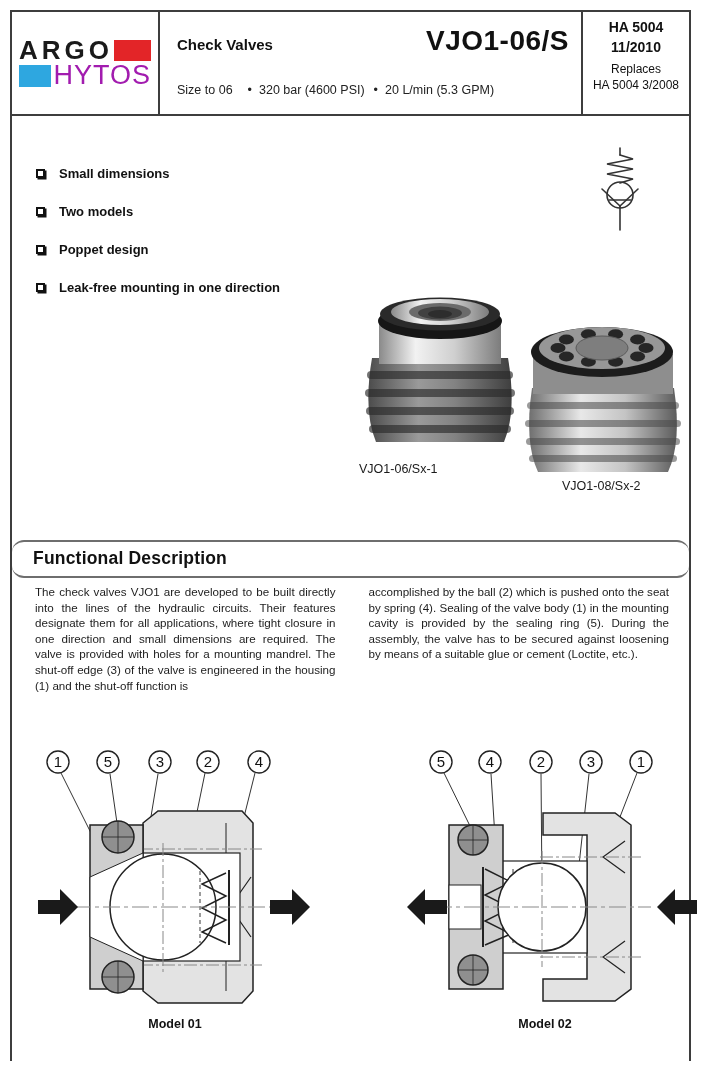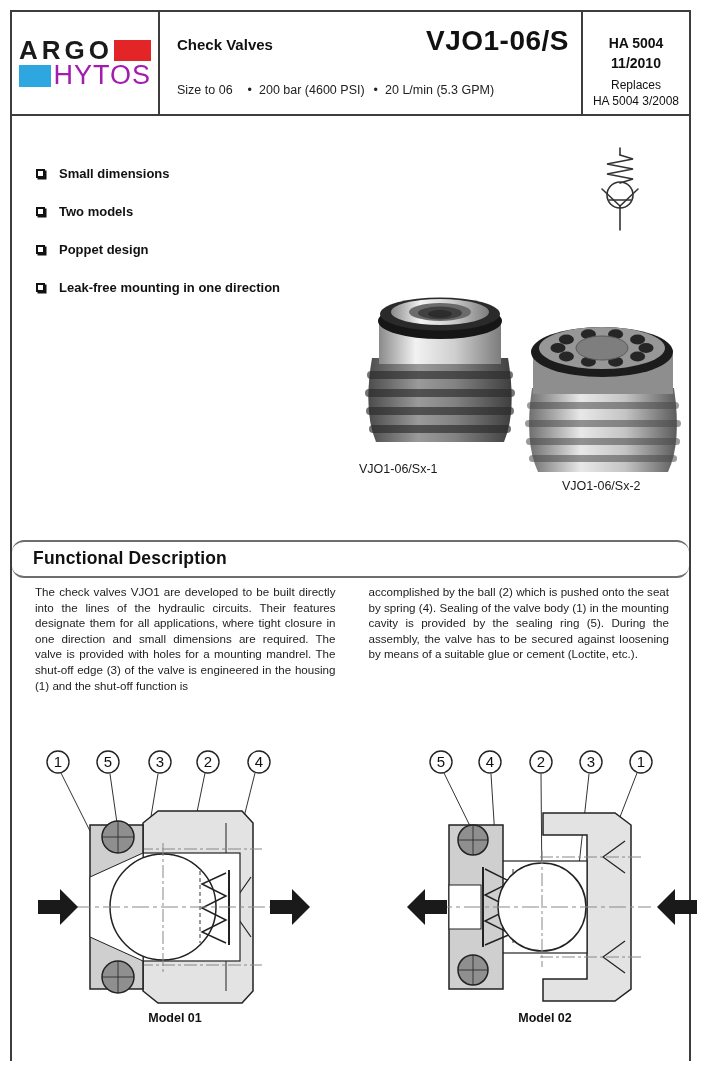--- a/index.html
+++ b/index.html
@@ -4,21 +4,21 @@
 <style>
   * { margin:0; padding:0; box-sizing:border-box; }
   body { background:#ffffff; font-family:"Liberation Sans", sans-serif; color:#111; }
   .page { position:relative; width:703px; height:1061px; background:#fff; overflow:hidden; }
   .frame { position:absolute; left:10px; top:10px; width:681px; height:1054px; border:2px solid #3d3d3d; background:#fff; }
 
   
   .hdr { position:absolute; left:0; top:0; width:100%; height:104px; border-bottom:2px solid #3d3d3d; display:flex; }
   .hdr-left { width:148px; border-right:2px solid #3d3d3d; display:flex; align-items:center; justify-content:center; }
   .hdr-mid { flex:1; position:relative; }
-  .hdr-right { width:108px; border-left:2px solid #3d3d3d; text-align:center; padding-top:21px; }
+  .hdr-right { width:108px; border-left:2px solid #3d3d3d; text-align:center; padding-top:5px; }
 
   .logo-lg { width:132px; }
   .logo-row { display:flex; align-items:center; }
   .logo-argo { font-weight:bold; font-size:26px; letter-spacing:4px; color:#1a1a1a; line-height:24px; }
   .logo-red { width:45px; height:21px; margin-left:1px; }
   .logo-row2 { display:flex; align-items:center; margin-top:1px; }
   .logo-blue { width:33px; height:22px; margin-right:2px; }
   .logo-hytos { font-weight:normal; font-size:27px; letter-spacing:1px; color:#a21caf; line-height:25px; }
 
   .doc-title { position:absolute; left:17px; top:24px; font-weight:bold; font-size:15px; }
@@ -44,21 +44,21 @@
   .pl2 { left:550px; top:467px; }
 
   
   .fd-head { position:absolute; left:0; top:528px; width:100%; border-top:2.5px solid #6e6e6e; border-bottom:2px solid #6e6e6e; padding:6px 0 7px 21px; font-weight:bold; font-size:17.5px; letter-spacing:0.2px;border-radius:12px; }
   .fd-cols { position:absolute; left:23px; top:572px; width:634px; display:flex; gap:33px; }
   .fd-col { width:306px; font-size:11.6px; line-height:15.6px; text-align:justify; color:#1c1c1c; }
 
   
   .fig1 { position:absolute; left:18px; top:733px; width:320px; }
   .fig2 { position:absolute; left:373px; top:733px; width:320px; }
-  .fig-label { text-align:center; font-weight:bold; font-size:12.5px; }
+  .fig-label { text-align:center; font-weight:bold; font-size:12.5px; margin-top:6px; }
   .fig1 .fig-label { margin-right:30px; }
 
   
   .footer { position:absolute; left:0; top:1066px; width:703px; display:flex; justify-content:flex-end; align-items:center; gap:13px; padding-right:9px; }
   .logo-sm .logo-argo { font-size:7.5px; letter-spacing:1px; line-height:7px; }
   .logo-sm .logo-red { width:13px; height:6px; margin-left:1px; }
   .logo-sm .logo-blue { width:10px; height:6px; margin-right:1px; }
   .logo-sm .logo-hytos { font-size:7.5px; letter-spacing:0.5px; line-height:7px; }
   .logo-sm .logo-row2 { margin-top:0; }
   .page-num { font-size:12.5px; color:#222; }
@@ -81,21 +81,21 @@
           <div class="logo-row2">
             <span class="logo-blue" style="background: rgb(46, 167, 224);"></span>
             <span class="logo-hytos">HYTOS</span>
           </div>
         </div>
       </div>
       <div class="hdr-mid">
         <div class="doc-title">Check Valves</div>
         <div class="doc-model">VJO1-06/S</div>
         <div class="doc-specs">
-          <span>Size to 06</span><span class="spec-sep first">•</span><span>200 bar (4600 PSI)</span><span class="spec-sep">•</span><span>20 L/min (5.3 GPM)</span>
+          <span>Size to 06</span><span class="spec-sep first">•</span><span>320 bar (4600 PSI)</span><span class="spec-sep">•</span><span>20 L/min (5.3 GPM)</span>
         </div>
       </div>
       <div class="hdr-right">
         <div class="doc-num">
           <div>HA 5004</div>
           <div>11/2010</div>
         </div>
         <div class="doc-repl">
           <div>Replaces</div>
           <div>HA 5004 3/2008</div>
@@ -193,21 +193,21 @@
         <ellipse cx="42" cy="46" rx="7.5" ry="5"></ellipse>
         <ellipse cx="50.4" cy="37.5" rx="7.5" ry="5"></ellipse>
         <ellipse cx="72.4" cy="32.2" rx="7.5" ry="5"></ellipse>
         <ellipse cx="99.6" cy="32.2" rx="7.5" ry="5"></ellipse>
         <ellipse cx="121.6" cy="37.5" rx="7.5" ry="5"></ellipse>
       </g>
       <ellipse cx="86" cy="46" rx="26" ry="12" fill="#7e7e7e" stroke="#5a5a5a" stroke-width="1"></ellipse>
     </svg>
 
     <div class="photo-label pl1">VJO1-06/Sx-1</div>
-    <div class="photo-label pl2">VJO1-06/Sx-2</div>
+    <div class="photo-label pl2">VJO1-08/Sx-2</div>
 
     <div class="fd-head">Functional Description</div>
     <div class="fd-cols">
       <p class="fd-col">The check valves VJO1 are developed to be built directly into the lines of the hydraulic circuits. Their features designate them for all applications, where tight closure in one direction and small dimensions are required. The valve is provided with holes for a mounting mandrel. The shut-off edge (3) of the valve is engineered in the housing (1) and the shut-off function is</p>
       <p class="fd-col">accomplished by the ball (2) which is pushed onto the seat by spring (4). Sealing of the valve body (1) in the mounting cavity is provided by the sealing ring (5). During the assembly, the valve has to be secured against loosening by means of a suitable glue or cement (Loctite, etc.).</p>
     </div>
 
     <div class="fig1">
       <svg width="320" height="262" viewBox="0 0 320 262">
 

